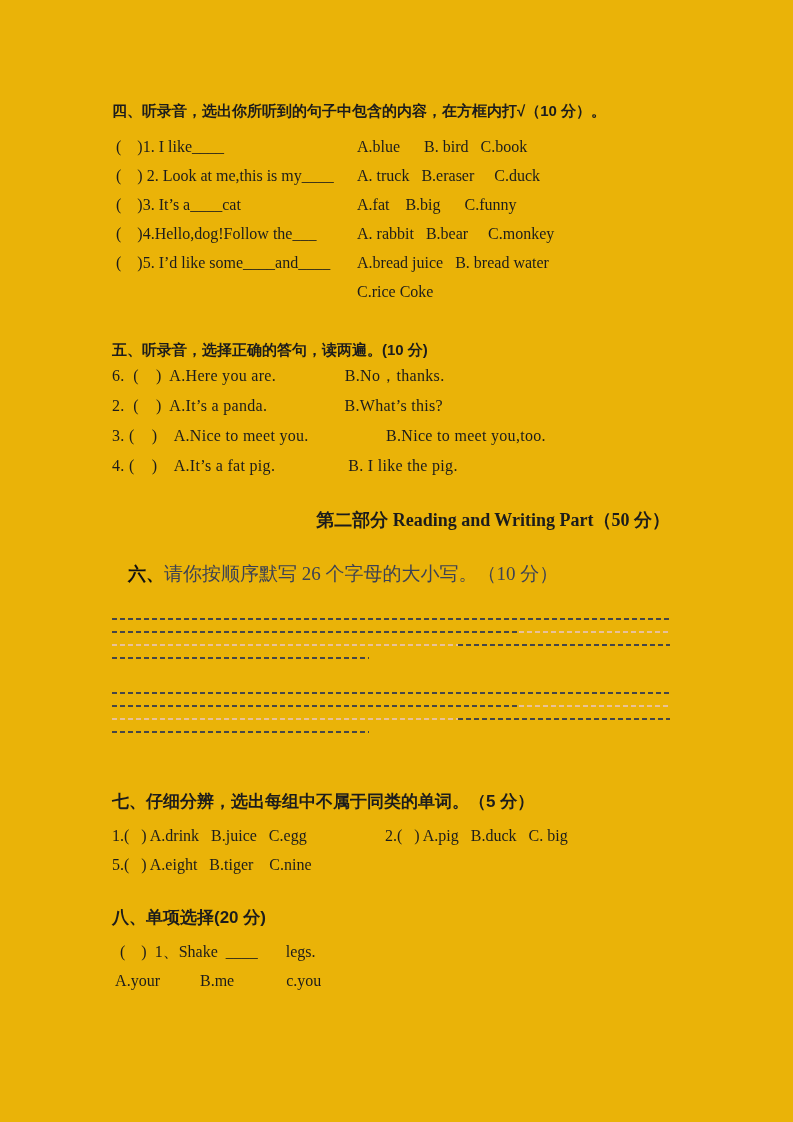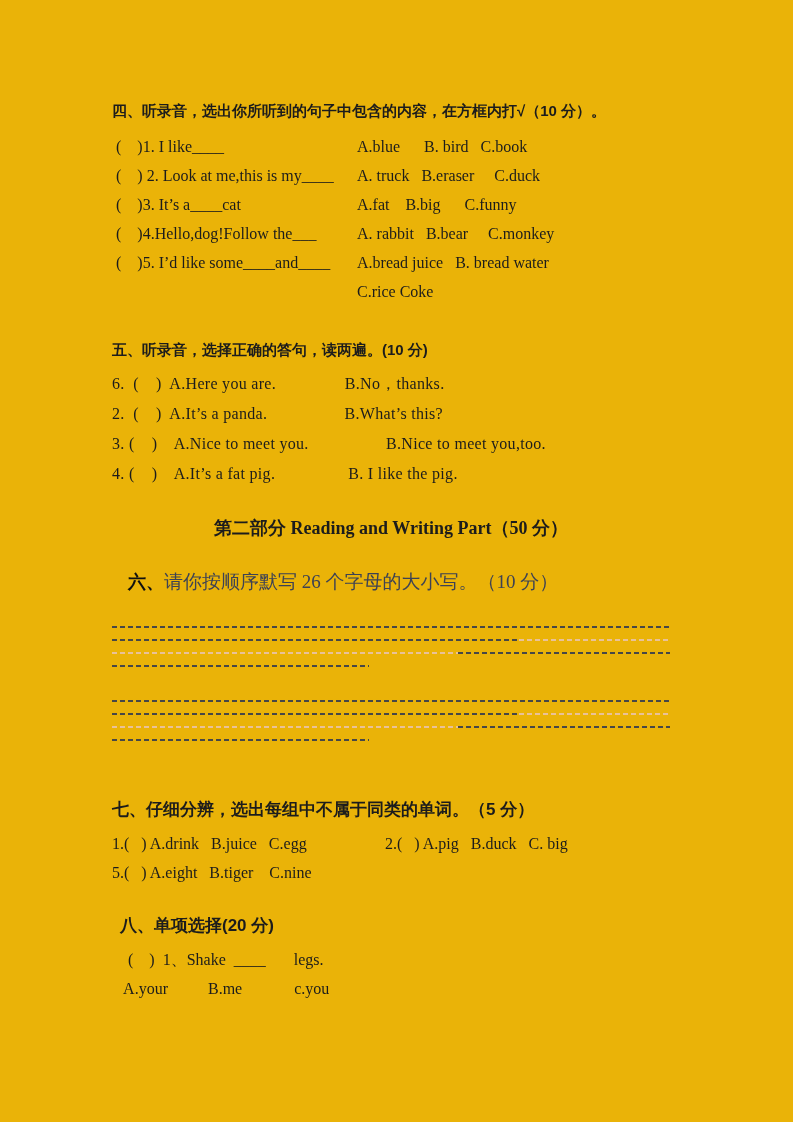--- a/index.html
+++ b/index.html
@@ -21,26 +21,26 @@
     font-weight:bold;
     font-size:15px;
     line-height:22px;
     white-space:pre;
   }
   .s4 .h-cn { margin-bottom:10px; }
   .s4 .row { display:flex; line-height:29px;align-items:flex-end; }
   .s4 .q { flex:none; width:245px; }
 
   .s5 { margin-top:33px; }
-  .s5 .h-cn { margin-bottom:8px; }
+  .s5 .h-cn { margin-bottom:0; }
   .s5 .row { line-height:30px; letter-spacing:0.3px; }
 
   .part2-heading {
     margin-top:27px;
-    text-align:center;
+    text-align:right;
     font-weight:bold;
     font-size:18px;
     line-height:24px;
     white-space:pre;
   }
   .s6-heading { margin-top:3px; line-height:26px; white-space:pre; }
   .s6-heading .prefix {
     font-family:"Liberation Sans", sans-serif;
     font-weight:bold; font-size:18px; color:#111;
   }
@@ -55,21 +55,21 @@
   .line { height:2px; margin-bottom:11px; white-space:nowrap; }
   .seg { display:inline-block; height:2px; vertical-align:top; }
   .seg.dark   { background-image:repeating-linear-gradient(90deg, var(--dash-dark,#474747) 0 5px, transparent 5px 8px); }
   .seg.orange { background-image:repeating-linear-gradient(90deg, var(--dash-orange,#e9c199) 0 5px, transparent 5px 8px); }
 
   .s7 { margin-top:57px; }
   .s7 .h-cn { font-size:17px; line-height:24px; margin-bottom:7px; }
   .s7 .row { display:flex; line-height:29px; }
   .s7 .left { flex:none; width:273px; }
 
-  .s8 { margin-top:27px;margin-left:8px; }
+  .s8 { margin-top:27px; }
   .s8 .h-cn { font-size:17px; line-height:24px; margin-bottom:7px; }
   .s8 .row { line-height:29px; }
 </style>
 </head>
 <body>
 
 <div class="page">
 
   <div class="s4">
     <div class="h-cn">四、听录音，选出你所听到的句子中包含的内容，在方框内打√（10 分）。</div>

